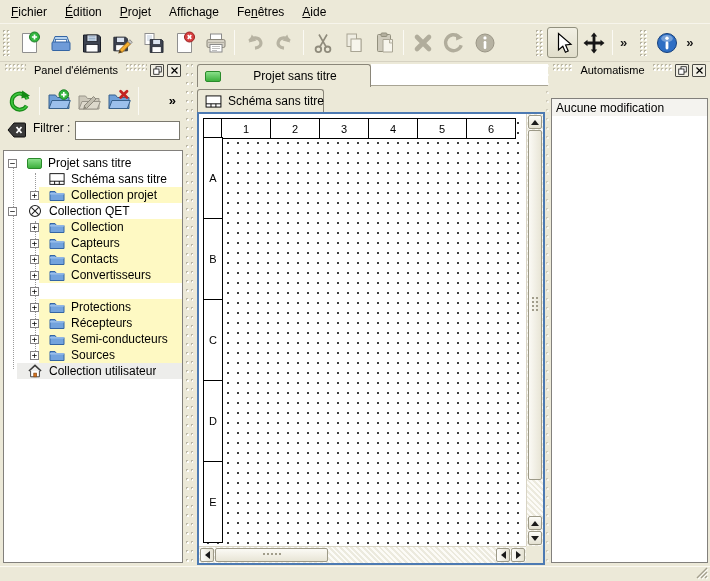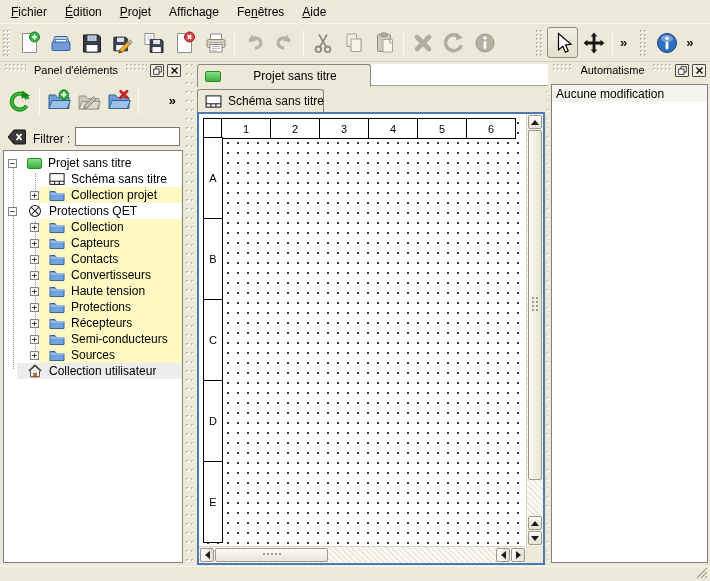--- a/index.html
+++ b/index.html
@@ -42,21 +42,21 @@
   .dock-btn svg{width:9px;height:9px;display:block}
 
   
   .panel-toolbar{height:37px;display:flex;align-items:center;padding:2px 2px 0;flex:none}
   .pt-btn{width:30px;height:32px;display:flex;align-items:center;justify-content:center;flex:none}
   .pt-btn svg{width:24px;height:24px;display:block}
   .pt-sep{width:1px;height:28px;background:#c6c2b2;border-right:1px solid #fbfaf4;margin:0 4px;flex:none}
   .pt-overflow{margin-left:auto;padding-right:5px;font-weight:bold;font-size:13px}
 
   
-  .filter-row{height:25px;display:flex;align-items:flex-end;gap:5px;padding:0 3px;margin-top:3px;flex:none}
+  .filter-row{height:25px;display:flex;align-items:flex-start;gap:5px;padding:0 3px;margin-top:3px;flex:none}
   .filter-clear{width:22px;height:18px;display:flex;align-items:center;justify-content:center;flex:none}
   .filter-clear svg{width:20px;height:16px}
   .filter-input{flex:1;height:19px;border:1px solid #7a786e;background:#fff;font:inherit;padding:0 3px;min-width:0}
 
   
   .tree{flex:1;margin-top:4px;background:#fff;border:1px solid #82807c;position:relative;overflow:hidden;padding-top:4px}
   .tree-guide{position:absolute;border-left:1px dotted #9a9a9a;width:0}
   #guide-root{left:9px;top:12px;height:206px}
   #guide-proj{left:31px;top:22px;height:26px}
   #guide-qet{left:31px;top:70px;height:136px}
@@ -140,21 +140,21 @@
        background:linear-gradient(#fbfaf5,#e8e5d6);border:1px solid #9d9a88;border-radius:2px}
   #hs-thumb::after{content:"";position:absolute;top:4px;bottom:4px;left:50%;width:18px;margin-left:-9px;
        background-image:radial-gradient(circle at 1px 1px,#a19d8b 1px,transparent 1.2px);background-size:4px 4px}
   .tri{width:0;height:0}
   .t-up{border-left:4px solid transparent;border-right:4px solid transparent;border-bottom:5px solid #1a1a1a}
   .t-dn{border-left:4px solid transparent;border-right:4px solid transparent;border-top:5px solid #1a1a1a}
   .t-lf{border-top:4px solid transparent;border-bottom:4px solid transparent;border-right:5px solid #1a1a1a}
   .t-rt{border-top:4px solid transparent;border-bottom:4px solid transparent;border-left:5px solid #1a1a1a}
 
   
-  .undo-list{flex:1;margin-top:3px;background:#fff;border:1px solid #82807c;overflow:hidden}
+  .undo-list{flex:1;margin-top:17px;background:#fff;border:1px solid #82807c;overflow:hidden}
   .undo-item{height:17px;display:flex;align-items:center;padding:1px 4px;background:#f4f3ef}
 
   
   #statusbar{position:absolute;left:0;bottom:0;width:710px;height:15px;background:#ece9d8;border-top:1px solid #fbf9f1}
   .size-grip{position:absolute;right:1px;bottom:1px;width:13px;height:13px}
 </style>
 </head>
 <body>
 
 <div id="app">
@@ -474,21 +474,21 @@
           <span class="exp"></span>
           <span class="rowbody">
 
             <span class="ti ti-qet">
               <svg viewBox="0 0 16 16">
               <circle cx="8" cy="8" r="6.3" fill="#fff" stroke="#222" stroke-width="1.2"></circle>
               <path d="M3.8 3.8 L12.2 12.2 M12.2 3.8 L3.8 12.2" stroke="#222" stroke-width="1.2"></path>
               </svg>
             </span>
 
-            <span class="tlabel">Protections QET</span>
+            <span class="tlabel">Collection QET</span>
           </span>
         </div>
 
         <div class="trow d1 exp-plus ic-folder cat">
           <span class="exp"></span>
           <span class="rowbody">
 
             <span class="ti ti-folder">
               <svg viewBox="0 0 16 14">
               <path d="M1 3.5 H6 L7.5 5.5 H15 V12.5 H1 Z" fill="#73a3dd" stroke="#3465a4"></path>
@@ -540,31 +540,20 @@
               <path d="M1 5.8 H15" stroke="#9cc0ec" stroke-width="1.4"></path>
               </svg>
             </span>
 
             <span class="tlabel">Convertisseurs</span>
           </span>
         </div>
 
         <div class="trow d1 exp-plus ic-folder cat">
           <span class="exp"></span>
-          <span class="rowbody">
-
-            <span class="ti ti-folder">
-              <svg viewBox="0 0 16 14">
-              <path d="M1 3.5 H6 L7.5 5.5 H15 V12.5 H1 Z" fill="#73a3dd" stroke="#3465a4"></path>
-              <path d="M1 5.8 H15" stroke="#9cc0ec" stroke-width="1.4"></path>
-              </svg>
-            </span>
-
-            <span class="tlabel">Haute tension</span>
-          </span>
         </div>
 
         <div class="trow d1 exp-plus ic-folder cat">
           <span class="exp"></span>
           <span class="rowbody">
 
             <span class="ti ti-folder">
               <svg viewBox="0 0 16 14">
               <path d="M1 3.5 H6 L7.5 5.5 H15 V12.5 H1 Z" fill="#73a3dd" stroke="#3465a4"></path>
               <path d="M1 5.8 H15" stroke="#9cc0ec" stroke-width="1.4"></path>

